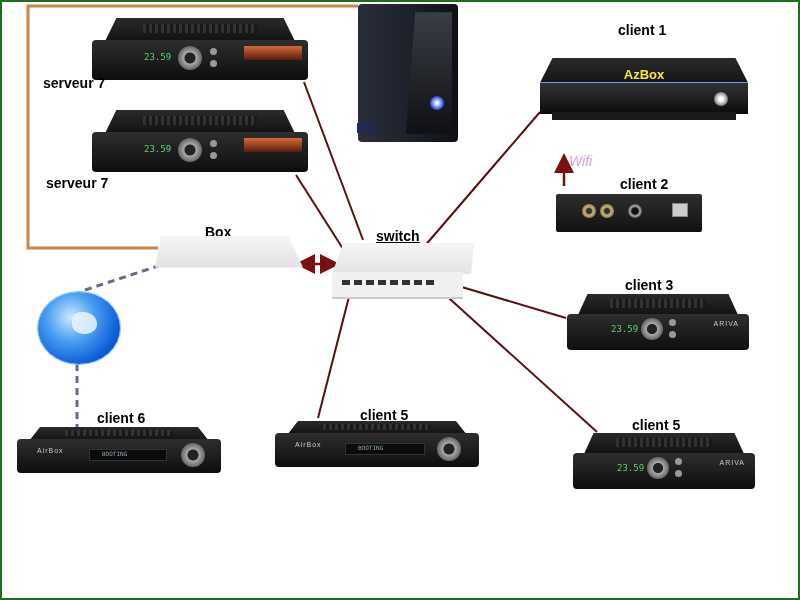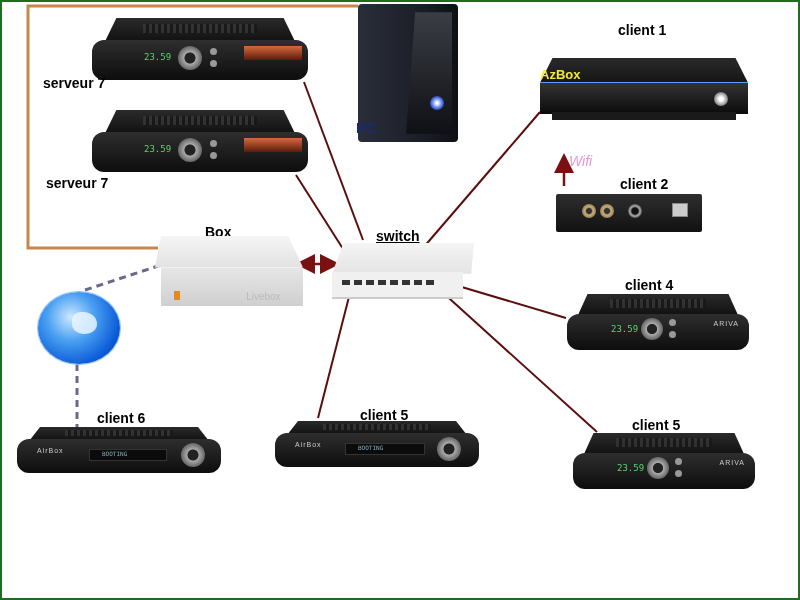--- a/index.html
+++ b/index.html
@@ -12,21 +12,21 @@
   .label.wifi { color:#e59ad6; font-style:italic; font-weight:normal; font-size:14px; }
 
   
   .stb { position:absolute; }
   .stb .top { position:absolute; left:6%; right:6%; top:0; height:38%;
               background:linear-gradient(180deg,#2a2a2a,#111);
               clip-path:polygon(6% 0,94% 0,100% 100%,0 100%); }
   .stb .top::before { content:""; position:absolute; left:20%; right:20%; top:25%; height:40%;
               background:repeating-linear-gradient(90deg,#3a3a3a 0 3px,#161616 3px 6px); opacity:.7; }
   .stb .front { position:absolute; left:0; right:0; top:36%; bottom:0;
-              background:linear-gradient(180deg,#2e2e2e,#0d0d0d); border-radius:12px; }
+              background:linear-gradient(180deg,#2e2e2e,#0d0d0d); border-radius:4px; }
   .stb .disp { position:absolute; font-family:"DejaVu Sans Mono", monospace; font-size:9px;
               color:#56d66e; }
   .stb .ring { position:absolute; border-radius:50%; background:radial-gradient(circle,#222 30%,#aaa 35%,#666 70%); }
   .stb .btn { position:absolute; width:7px; height:7px; border-radius:50%; background:#999; }
   .stb .slot { position:absolute; background:linear-gradient(180deg,#d66a3c,#5a1b0c); }
   .stb .brand { position:absolute; font-size:7px; color:#ccc; letter-spacing:1px; }
   .stb .vfd { position:absolute; background:#0b0b0b; border:1px solid #333; color:#8ab; font-size:6px;
               font-family:"DejaVu Sans Mono", monospace; }
 
   .pc-tower { position:absolute; left:358px; top:4px; width:100px; height:138px;
@@ -66,21 +66,21 @@
             background:radial-gradient(circle,#333 25%,#c9b07a 40%,#8a7546 80%); }
   .nettop .eth { position:absolute; right:14px; top:9px; width:14px; height:12px; background:#ccc; border:1px solid #888; }
 
   .azbox { position:absolute; left:540px; top:58px; width:208px; height:62px; }
   .azbox .atop { position:absolute; left:0; right:0; top:0; height:40%;
             background:linear-gradient(180deg,#2a2a2a,#151515);
             clip-path:polygon(6% 0,94% 0,100% 100%,0 100%); }
   .azbox .afront { position:absolute; left:0; right:0; top:38%; bottom:6px;
             background:linear-gradient(180deg,#333,#0b0b0b); border-top:1px solid #5aa0ff; }
   .azbox .afoot { position:absolute; left:6%; right:6%; bottom:0; height:8px; background:#1a1a1a; }
-  .azbox .alogo { position:absolute; left:0; right:0; top:9px; color:#f4ea33;
+  .azbox .alogo { position:absolute; left:0; right:0; top:9px; text-align:center; color:#f4ea33;
             font-weight:bold; font-size:13px; }
   .azbox .aring { position:absolute; right:20px; top:34px; width:14px; height:14px; border-radius:50%;
             background:radial-gradient(circle,#fff 20%,#999 60%,#444 90%); }
 </style>
 </head>
 <body>
 
 <div class="frame"></div>
 
 <svg class="links" viewBox="0 0 800 600">
@@ -131,24 +131,20 @@
 
 <div class="pc-tower">
   <div class="bezel"></div>
   <div class="power"></div>
 </div>
 <div class="label pc" style="left:356px;top:119px;">PC</div>
 
 <div class="label" style="left:205px;top:224px;">Box</div>
 <div class="router">
   <div class="rtop"></div>
-  <div class="rfront">
-    <div class="orange"></div>
-    <span class="rtext">Livebox</span>
-  </div>
 </div>
 
 <div class="label" style="left:376px;top:228px;text-decoration:underline;">switch</div>
 <div class="switch">
   <div class="stop"></div>
   <div class="sfront">
     <div class="port" style="left:10px"></div>
       <div class="port" style="left:22px"></div>
     <div class="port" style="left:34px"></div>
       <div class="port" style="left:46px"></div>
@@ -174,21 +170,21 @@
 
 <div class="label wifi" style="left:569px;top:153px;">Wifi</div>
 <div class="label" style="left:620px;top:176px;">client 2</div>
 <div class="nettop">
   <div class="jack" style="left:26px"></div>
   <div class="jack" style="left:44px"></div>
   <div class="jack" style="left:72px;background:radial-gradient(circle,#111 30%,#aaa 50%,#333 80%)"></div>
   <div class="eth"></div>
 </div>
 
-<div class="label" style="left:625px;top:277px;">client 4</div>
+<div class="label" style="left:625px;top:277px;">client 3</div>
 <div class="stb" style="left:567px;top:294px;width:182px;height:56px;">
   <div class="top"></div>
   <div class="front">
     <span class="disp" style="left:44px;top:10px;">23.59</span>
     <div class="ring" style="left:74px;top:4px;width:22px;height:22px;"></div>
     <div class="btn" style="left:102px;top:5px;"></div>
     <div class="btn" style="left:102px;top:17px;"></div>
     <span class="brand" style="right:10px;top:6px;">ARIVA</span>
   </div>
 </div>

